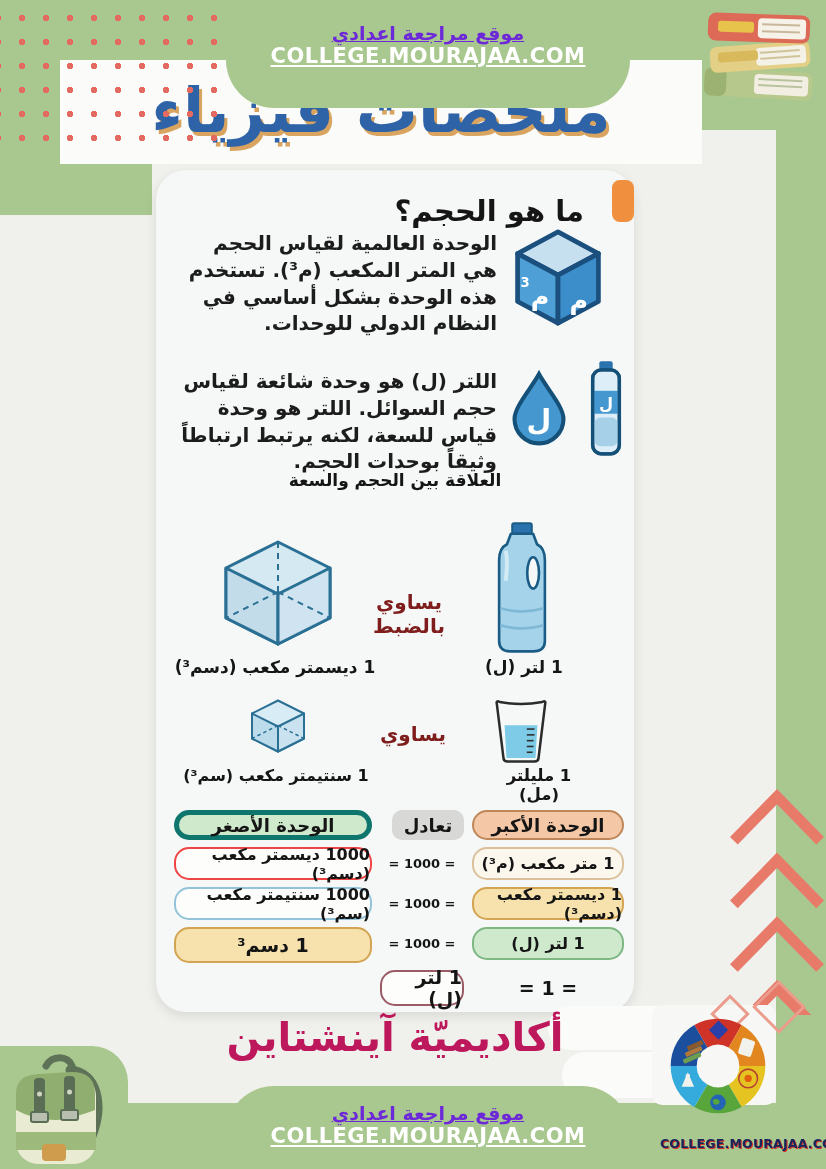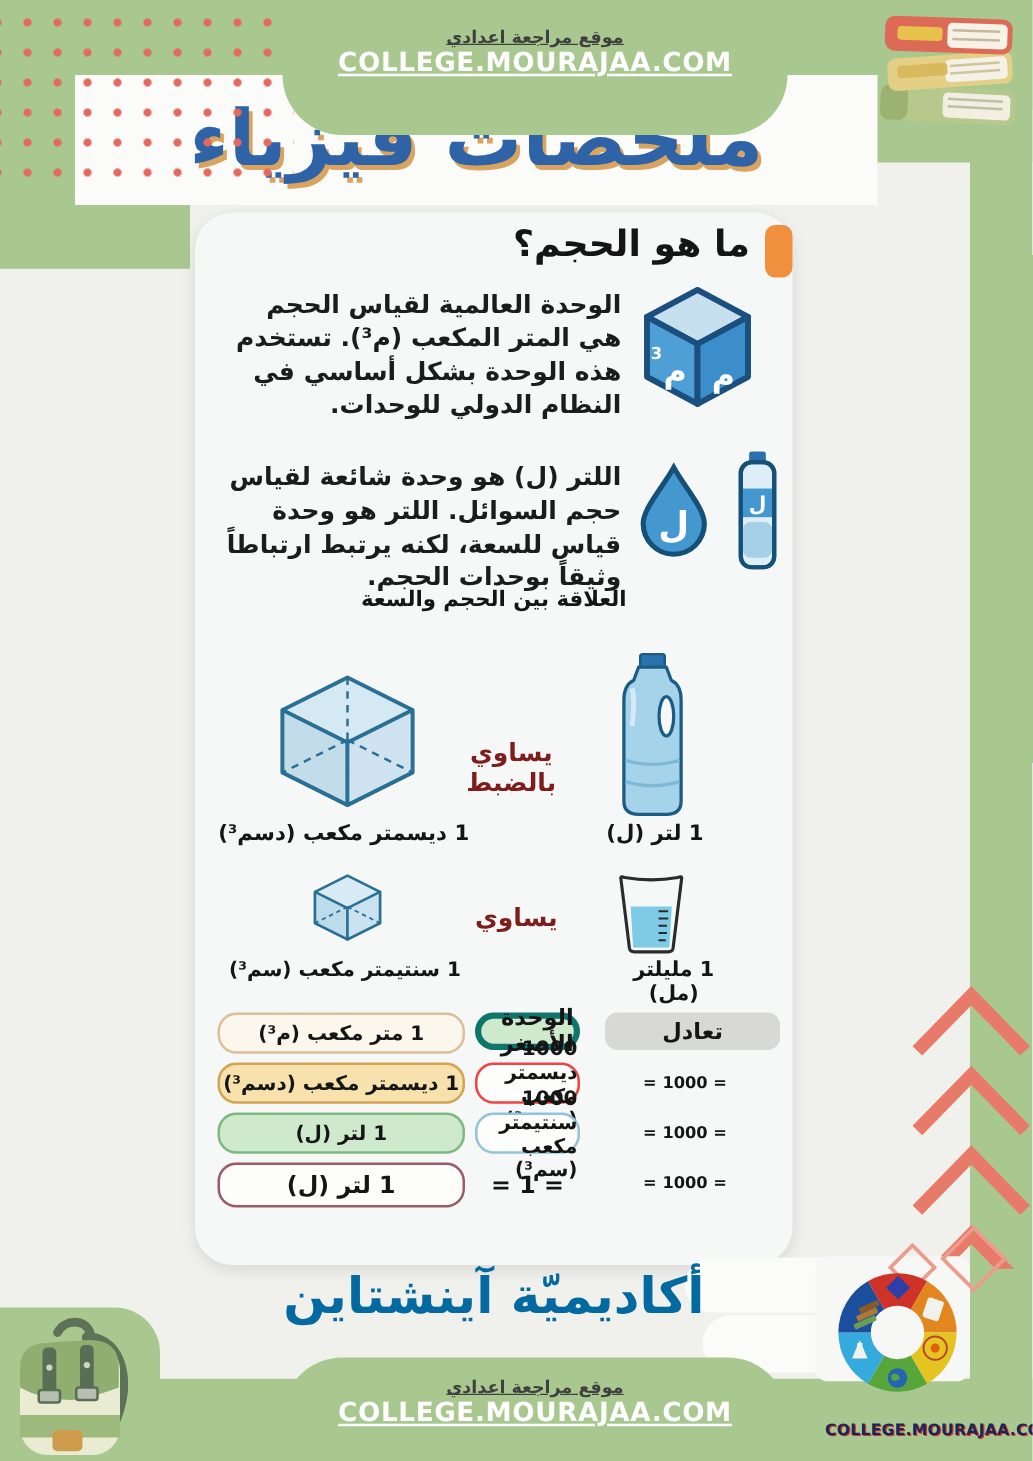--- a/index.html
+++ b/index.html
@@ -9,34 +9,34 @@
   
   .green{background:#a9c88f;}
   .top-band{left:0;top:0;width:826px;height:88px;}
   .books-block{left:656px;top:0;width:170px;height:130px;}
   .left-block{left:0;top:0;width:152px;height:215px;}
   .right-strip{left:776px;top:0;width:50px;height:1169px;}
   .bottom-band{left:0;top:1103px;width:826px;height:66px;}
   .backpack-block{left:0;top:1046px;width:128px;height:123px;border-top-right-radius:36px;}
   .header-pill{left:226px;top:0;width:404px;height:108px;border-radius:0 0 48px 48px;text-align:center;box-sizing:border-box;padding-top:22px;}
   .footer-pill{left:226px;top:1086px;width:404px;height:83px;border-radius:48px 48px 0 0;text-align:center;box-sizing:border-box;padding-top:16px;}
-  .site-line1{color:#404040;font-weight:700;font-size:14px;text-decoration:underline;display:block;}
+  .site-line1{color:#6d28d9;font-weight:700;font-size:19px;text-decoration:underline;display:block;}
   .site-line2{color:#fff;font-weight:700;font-size:21px;text-decoration:underline;display:block;letter-spacing:.5px;}
   .dots{left:0;top:0;width:235px;height:152px;
     background-image:radial-gradient(circle,#e4695e 3px,rgba(0,0,0,0) 3.5px);
     background-size:24px 24px;background-position:10px 6px;}
   .title-band{left:60px;top:60px;width:642px;height:104px;background:#fbfbf9;}
   .main-title{width:100%;text-align:center;line-height:102px;font-size:62px;font-weight:800;color:#2e63a8;
     text-shadow:3px 4px 0 #d9a45f;margin:0;}
   
   .card{left:156px;top:170px;width:478px;height:842px;background:#f5f8f6;border-radius:30px;
     box-shadow:0 4px 12px rgba(0,0,0,.10);}
   .card *{box-sizing:border-box;}
   .orange-tab{right:0;top:10px;width:22px;height:42px;background:#f0903f;border-radius:8px;}
-  .q-heading{right:34px;top:8px;font-size:29px;font-weight:900;color:#151515;direction:rtl;margin:0;}
+  .q-heading{right:34px;top:8px;font-size:29px;font-weight:900;color:#151515;direction:rtl;margin:16px;}
   .para{direction:rtl;text-align:right;font-size:20px;font-weight:700;color:#1c1c1c;line-height:1.34;margin:0;}
   .rel-heading{left:0;top:300px;width:100%;text-align:center;font-size:17px;font-weight:900;color:#151515;direction:rtl;margin:0;}
   .eq-label{font-size:20px;font-weight:900;color:#7f1d1d;text-align:center;direction:rtl;}
   .item-label{font-size:17px;font-weight:800;color:#151515;text-align:center;direction:rtl;}
   
   .conv-table{left:12px;top:640px;width:456px;display:grid;direction:rtl;
     grid-template-columns:152px 84px 198px;column-gap:8px;row-gap:7px;align-items:stretch;}
   .cell{border-radius:15px;display:flex;align-items:center;justify-content:center;
     font-size:16px;font-weight:800;color:#151515;direction:rtl;height:33px;}
   .hd{height:30px;font-size:18px;font-weight:900;}
@@ -44,21 +44,21 @@
   .hd-eq{background:#d8d8d6;border-radius:10px;margin-left:12px;}
   .hd-smaller{background:#cfe9cc;border:5px solid #0f766e;}
   .c-white-peach{background:#fbf7ec;border:2px solid #dcc09c;}
   .c-tan{background:#f7e2ad;border:2px solid #d3a452;}
   .c-green{background:#cfe9cc;border:2px solid #7fb782;}
   .c-blue{background:#fdfdfb;border:2px solid #ef4444;}
   .c-lblue{background:#fdfdfb;border:2px solid #93c3d8;}
   .c-maroon{background:#fdfdfb;border:2px solid #9b5b66;}
   .c-eq{font-size:13px;font-weight:900;}
   .big{font-size:19px;height:36px;}
-  .academy{left:156px;top:1014px;width:478px;text-align:center;font-size:40px;font-weight:900;color:#0369a1;direction:rtl;margin:0;}
+  .academy{left:156px;top:1014px;width:478px;text-align:center;font-size:40px;font-weight:900;color:#be185d;direction:rtl;margin:0;}
   .swoosh{background:#fbfbf9;border-radius:24px;}
   .diamond{border:3px solid #eb9c8c;transform:rotate(45deg);}
   .logo-plate{left:652px;top:1005px;width:124px;height:100px;background:#f7f7f5;border-radius:10px;}
   .logo-text{left:660px;top:1136px;width:166px;text-align:center;font-size:12.5px;font-weight:900;color:#18265c;
     text-shadow:1px 1px 0 #cf3227;letter-spacing:.2px;}
 </style>
 </head>
 <body>
 
 <div class="page">
@@ -173,34 +173,36 @@
     <svg class="abs" style="left:92px;top:527px;width:60px;height:58px" viewBox="0 0 120 114">
       <polygon points="8,32 60,6 112,32 112,82 60,108 8,82" fill="#d8ecf5" stroke="#2a6f94" stroke-width="4" stroke-linejoin="round"></polygon>
       <polygon points="8,32 60,58 60,108 8,82" fill="#bcdcec" stroke="#2a6f94" stroke-width="4" stroke-linejoin="round"></polygon>
       <polygon points="60,58 112,32 112,82 60,108" fill="#cae2ef" stroke="#2a6f94" stroke-width="4" stroke-linejoin="round"></polygon>
       <line x1="60" y1="56" x2="8" y2="82" stroke="#2a6f94" stroke-width="3" stroke-dasharray="7 6"></line>
       <line x1="60" y1="56" x2="112" y2="82" stroke="#2a6f94" stroke-width="3" stroke-dasharray="7 6"></line>
     </svg>
     <div class="abs item-label" style="left:14px;top:596px;width:212px;font-size:16px">1 سنتيمتر مكعب (سم³)</div>
 
     <div class="abs conv-table">
+      <div class="cell hd hd-larger">الوحدة الأكبر</div>
       <div class="cell hd hd-eq">تعادل</div>
       <div class="cell hd hd-smaller">الوحدة الأصغر</div>
 
       <div class="cell c-white-peach">1 متر مكعب (م³)</div>
       <div class="cell c-eq">= 1000 =</div>
       <div class="cell c-blue">1000 ديسمتر مكعب (دسم³)</div>
 
       <div class="cell c-tan">1 ديسمتر مكعب (دسم³)</div>
       <div class="cell c-eq">= 1000 =</div>
       <div class="cell c-lblue">1000 سنتيمتر مكعب (سم³)</div>
 
       <div class="cell c-green">1 لتر (ل)</div>
       <div class="cell c-eq">= 1000 =</div>
 
+      <div class="cell c-tan big">1 دسم³</div>
       <div class="cell c-eq big">= 1 =</div>
       <div class="cell c-maroon big">1 لتر (ل)</div>
     </div>
   </div>
 
   <div class="abs swoosh" style="left:548px;top:1006px;width:170px;height:44px"></div>
   <div class="abs swoosh" style="left:562px;top:1052px;width:205px;height:46px"></div>
   <div class="abs academy">أكاديميّة آينشتاين</div>
 
   <div class="abs green footer-pill">

